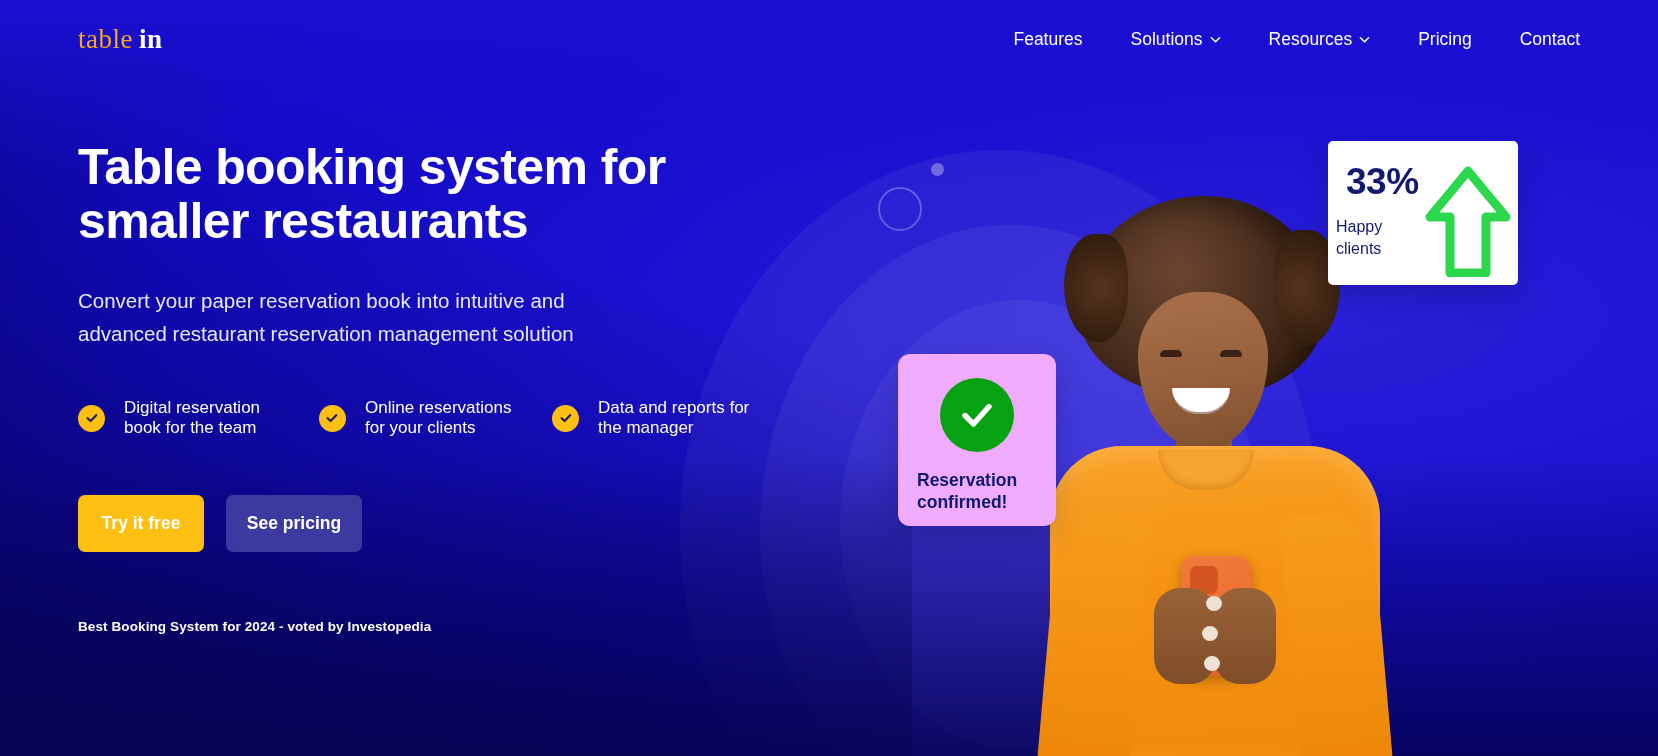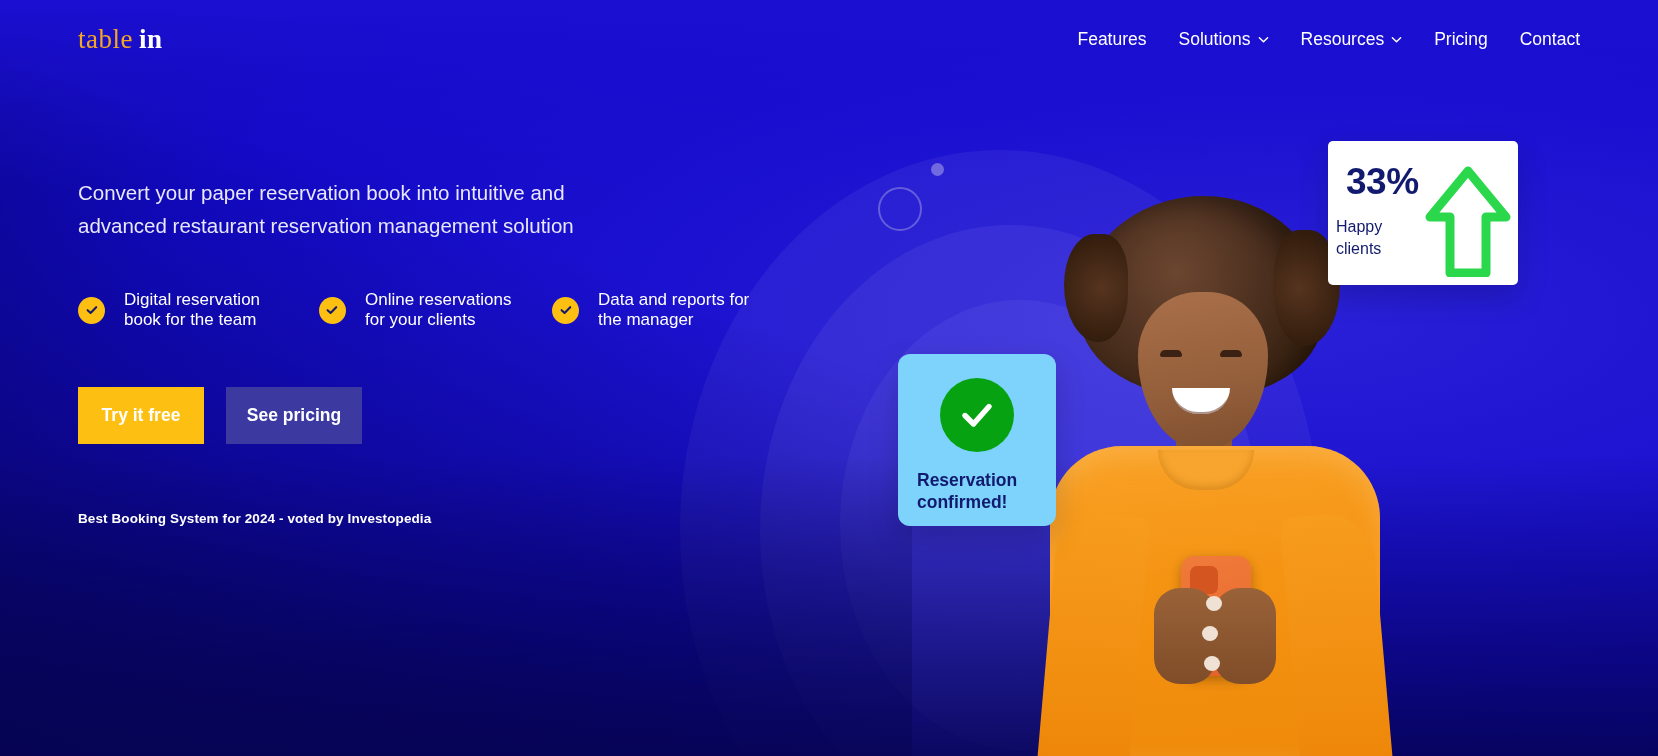--- a/index.html
+++ b/index.html
@@ -53,21 +53,21 @@
 
   
   .site-header {
     position:absolute; top:0; left:0; width:100%; height:78px;
     display:flex; align-items:center; padding:0 78px 0 78px; z-index:40;
   }
   .logo { font-family:"Liberation Serif", serif; font-size:27px; letter-spacing:.5px; }
   .logo .logo-table { color:#f5a623; }
   .logo .logo-in { color:#ffffff; font-weight:600; margin-left:6px; }
 
-  .main-nav { margin-left:auto; display:flex; align-items:center; gap:32px; }
+  .main-nav { margin-left:auto; display:flex; align-items:center; gap:48px; }
   .nav-item {
     display:flex; align-items:center; gap:7px;
     color:#ffffff; font-size:17.5px; cursor:pointer; white-space:nowrap;
   }
   .chev { display:block; width:11px; height:11px; }
   .chev svg { display:block; }
 
   
   .hero-left { position:absolute; left:78px; top:140px; width:680px; z-index:30; }
   .hero-title {
@@ -82,21 +82,21 @@
   .hero-list-item { display:flex; align-items:center; gap:19px; }
   .check-badge {
     width:27px; height:27px; border-radius:50%; background:#fcbf12;
     display:flex; align-items:center; justify-content:center; flex:0 0 auto;
   }
   .check-badge svg { display:block; }
   .hero-list-label { color:#ffffff; font-size:17px; }
 
   .hero-actions { margin-top:57px; display:flex; gap:22px; }
   .btn {
-    border:none; border-radius:0; font-size:17.5px; font-weight:700;
+    border:none; border-radius:7px; font-size:17.5px; font-weight:700;
     color:#ffffff; cursor:pointer; font-family:"Liberation Sans", sans-serif;
     display:flex; align-items:center; justify-content:center;
   }
   .btn-primary { background:#fcbf12; width:126px; height:57px; }
   .btn-secondary { background:#3c3aa0; width:136px; height:57px; }
 
   .hero-note {
     margin-top:67px; color:#ffffff; font-size:13.5px; font-weight:700; letter-spacing:.1px;
   }
 
@@ -196,21 +196,21 @@
     color:#111a6e; font-size:37px; font-weight:700; letter-spacing:-0.5px;
   }
   .stat-card .stat-label {
     position:absolute; left:8px; top:75px;
     color:#111a6e; font-size:16px; line-height:1.35; font-weight:400; width:70px;
   }
   .stat-card .arrow-up { position:absolute; right:6px; top:24px; width:88px; height:112px; }
 
   .confirm-card {
     position:absolute; left:0px; top:354px; width:158px; height:172px;
-    background:#7dd3fc; border-radius:12px; z-index:35;
+    background:#f0abfc; border-radius:12px; z-index:35;
     box-shadow:0 12px 30px rgba(0,0,0,.18);
     display:flex; flex-direction:column; align-items:center; padding-top:24px;
   }
   .confirm-card .circle-check {
     width:74px; height:74px; border-radius:50%; background:#06a211;
     display:flex; align-items:center; justify-content:center;
   }
   .confirm-card .confirm-text {
     margin-top:18px; color:#111a6e; font-size:17.5px; font-weight:700;
     line-height:1.25; text-align:left; width:120px;
@@ -259,20 +259,21 @@
     <div class="nav-item">
       <span>Pricing</span>
     </div>
     <div class="nav-item">
       <span>Contact</span>
     </div>
   </nav>
 </header>
 
 <section class="hero-left">
+  <h1 class="hero-title">Table booking system for smaller restaurants</h1>
   <p class="hero-sub">Convert your paper reservation book into intuitive and advanced restaurant reservation management solution</p>
 
   <ul class="hero-list">
     <li class="hero-list-item">
       <span class="check-badge">
         <svg width="14" height="14" viewBox="0 0 14 14">
             <path d="M2.6 7.2 L5.6 10 L11.2 4.2" fill="none" stroke="#141a68" stroke-width="2.1" stroke-linecap="round" stroke-linejoin="round"></path>
           </svg>
       </span>
       <span class="hero-list-label">Digital reservation book for the team</span>

